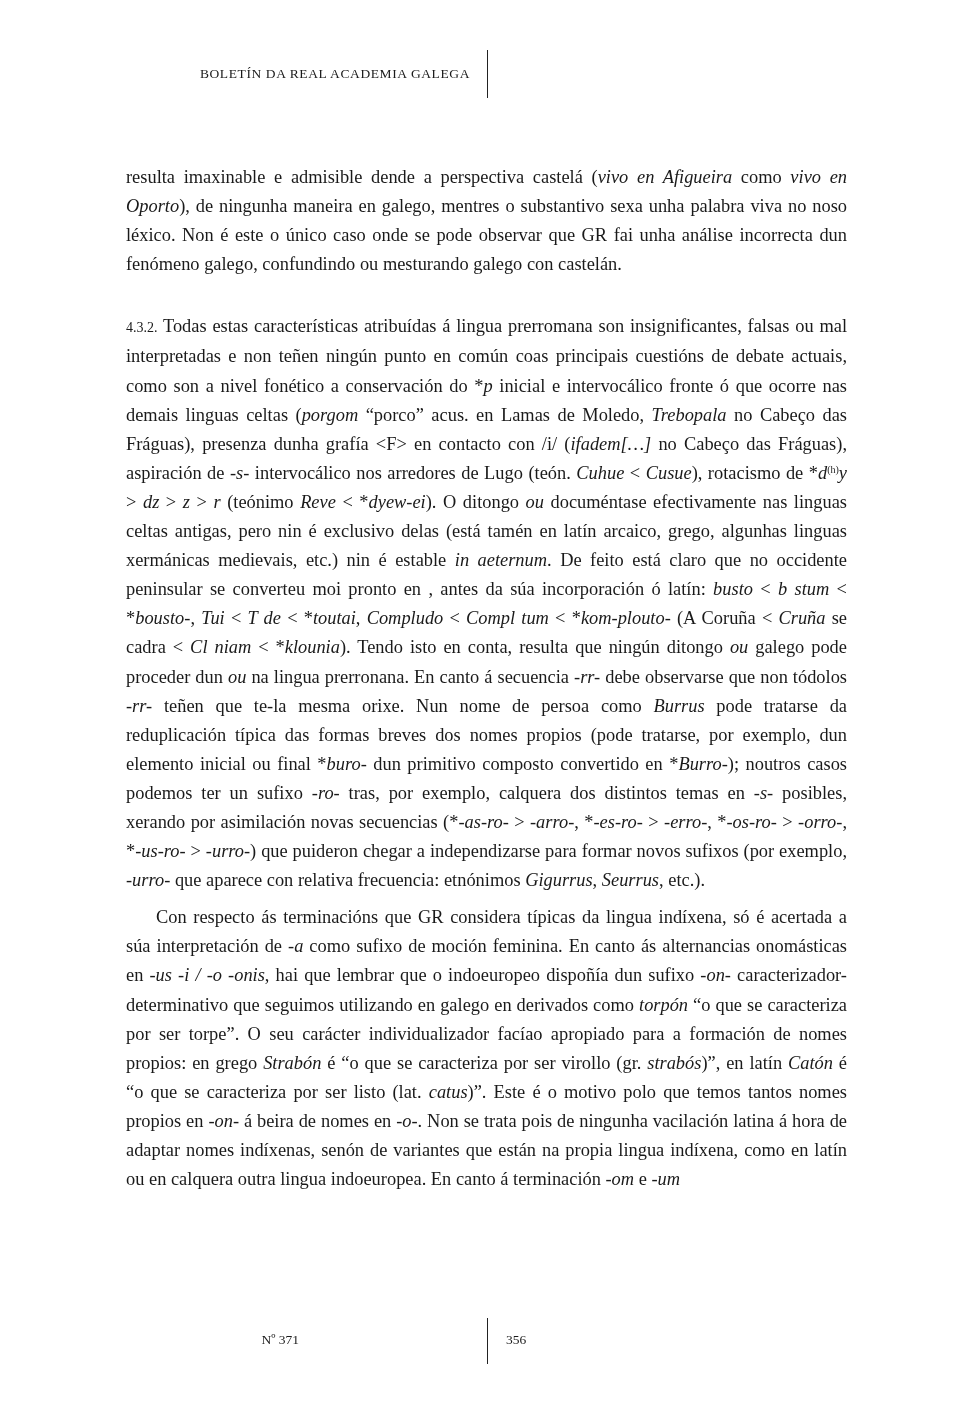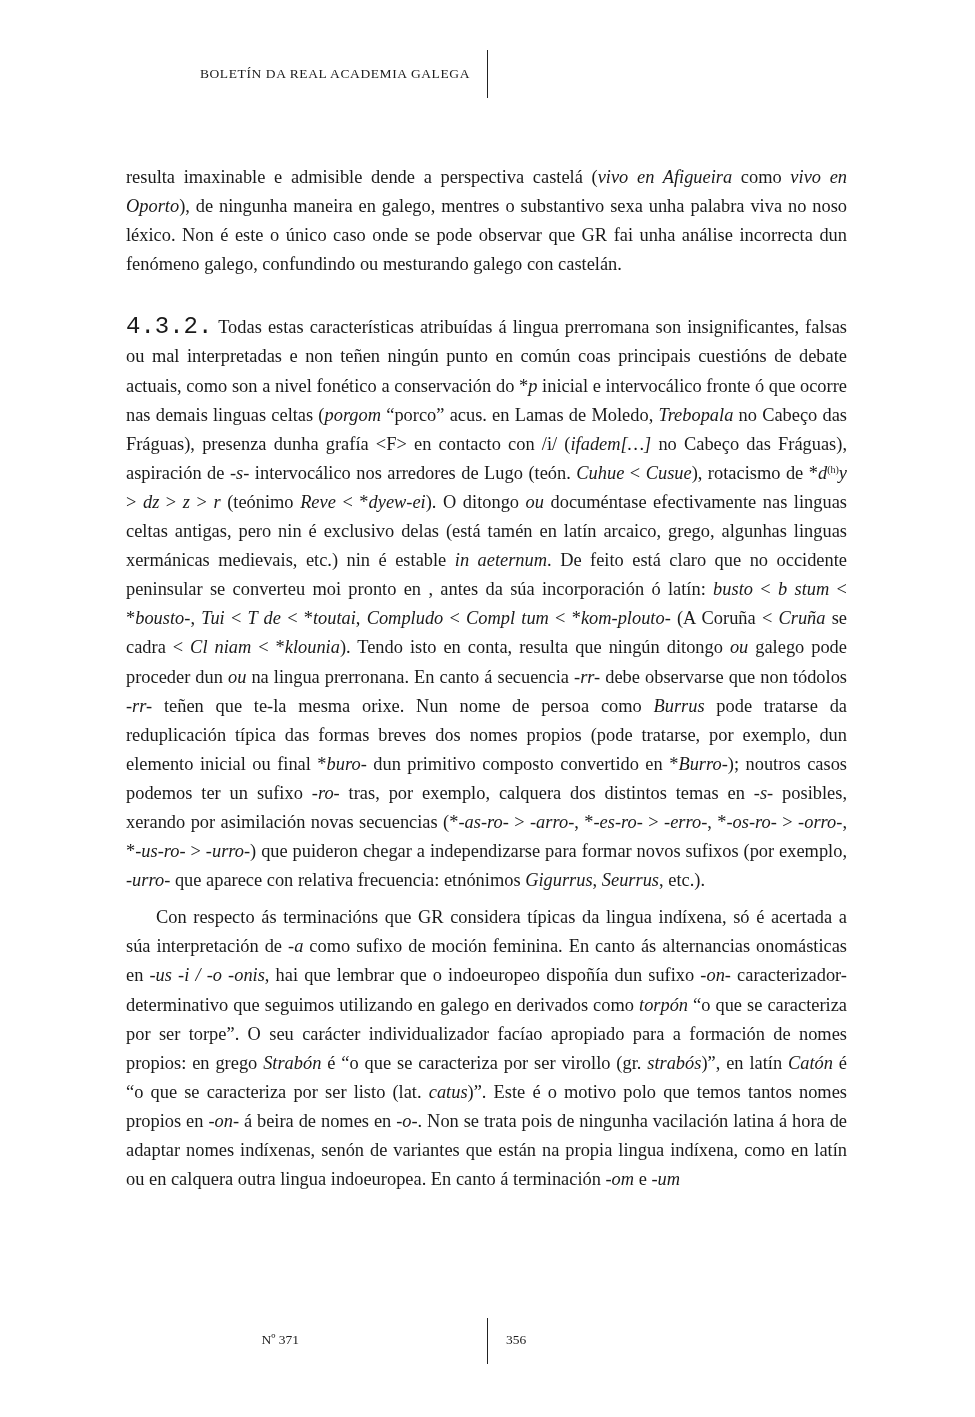--- a/index.html
+++ b/index.html
@@ -9,21 +9,21 @@
   .header .journal { position: absolute; right: 505px; top: 18px; font-size: 13.5px;
          letter-spacing: 0.6px; white-space: nowrap; }
   .header .sep { position: absolute; left: 487px; top: 2px; width: 1px; height: 48px; background: #222; }
   .header .title { position: absolute; left: 500px; top: 4px; font-size: 13.5px; line-height: 19px; white-space: nowrap; }
   .header .title i { font-style: italic; }
   .body { position: absolute; left: 118px; top: 155px; width: 737px; font-size: 18.4px; line-height: 29.1px; }
   .body p { margin: 8px; text-align: justify; }
   .body p.first { margin-bottom: 33px; }
   .body p.section { margin-bottom: 0; }
   .body p.indent { text-indent: 30px; }
-  .secnum { font-size: 24px; font-family: Liberation Mono, monospace; }
+  .secnum { font-size: 14px; }
   i { font-style: italic; }
   sup { font-size: 10px; vertical-align: 6px; line-height: 0; }
   .footer { position: absolute; top: 1318px; left: 0; width: 804px; height: 48px; }
   .footer .num { position: absolute; right: 505px; top: 14px; font-size: 13.5px; white-space: nowrap; }
   .footer .sep { position: absolute; left: 487px; top: 0; width: 1px; height: 46px; background: #222; }
   .footer .page { position: absolute; left: 506px; top: 14px; font-size: 13.5px; }
 </style>
 </head>
 <body>
 

